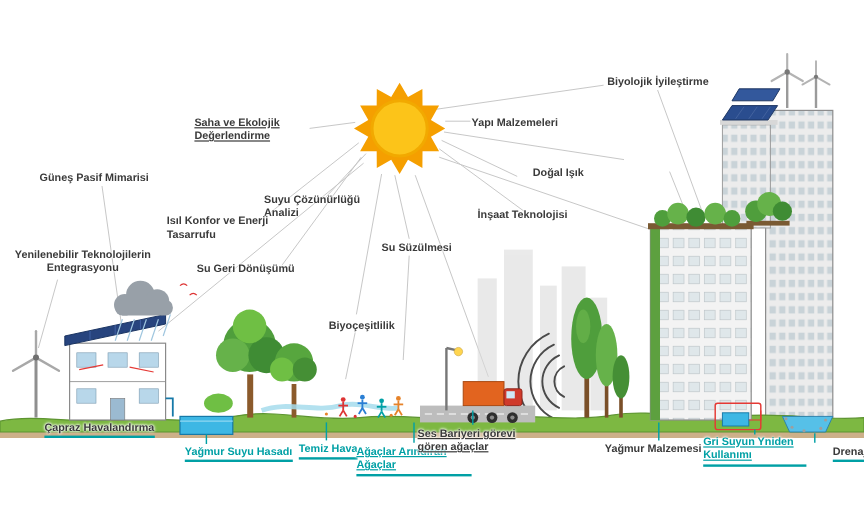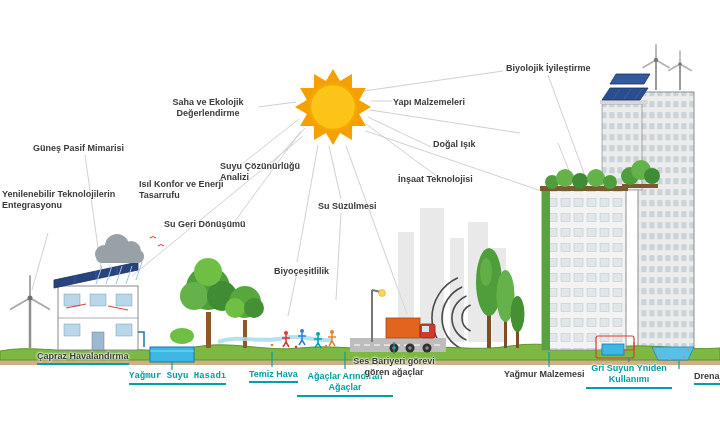--- a/index.html
+++ b/index.html
@@ -5,21 +5,21 @@
   html,body{margin:0;padding:0;background:#fff;font-family:"Liberation Sans",sans-serif;}
   .stage{position:relative;width:720px;height:427px;background:#fff;overflow:hidden;}
   .stage > svg{position:absolute;left:0;top:0;}
   .label{
     position:absolute;
     font-size:9px;font-weight:bold;
     color:var(--ink,#3a3a3a);
     line-height:1.25;
     text-shadow:0 0 2px #fff,0 0 2px #fff,0 0 3px #fff;
   }
-  .c{text-align:center;}
+  .c{text-decoration:underline;}
   .nw{white-space:nowrap;}
   .t{color:var(--teal,#00a0a5);}
   .ul{border-bottom:2px solid var(--teal,#00a0a5);padding-bottom:1px;}
   .wide{width:134px;}
 </style>
 </head>
 <body>
 
 <div class="stage">
 
@@ -288,31 +288,31 @@
     <line x1="549" y1="352" x2="549" y2="367"></line>
     <line x1="629" y1="358" x2="629" y2="362"></line>
     <line x1="679" y1="361" x2="679" y2="369"></line>
   </g>
 </svg>
 
 <div class="label nw" style="left:33px;top:143px;">Güneş Pasif Mimarisi</div>
 <div class="label c" style="left:162px;top:97px;width:92px;">Saha ve Ekolojik Değerlendirme</div>
 <div class="label nw" style="left:393px;top:97px;">Yapı Malzemeleri</div>
 <div class="label nw" style="left:506px;top:63px;">Biyolojik İyileştirme</div>
-<div class="label nw" style="left:433px;top:139px;">Doğal Işık</div>
+<div class="label nw" style="left:444px;top:139px;">Doğal Işık</div>
 <div class="label" style="left:220px;top:161px;width:98px;">Suyu Çözünürlüğü Analizi</div>
 <div class="label nw" style="left:398px;top:174px;">İnşaat Teknolojisi</div>
 <div class="label" style="left:139px;top:179px;width:88px;">Isıl Konfor ve Enerji Tasarrufu</div>
 <div class="label nw" style="left:318px;top:201px;">Su Süzülmesi</div>
 <div class="label nw" style="left:164px;top:219px;">Su Geri Dönüşümü</div>
-<div class="label wide" style="left:2px;top:189px;">Yenilenebilir Teknolojilerin Entegrasyonu</div>
+<div class="label wide" style="left:2px;top:207px;text-align:center;">Yenilenebilir Teknolojilerin Entegrasyonu</div>
 <div class="label nw" style="left:274px;top:266px;">Biyoçeşitlilik</div>
 
 <div class="label nw ul" style="left:37px;top:351px;">Çapraz Havalandırma</div>
-<div class="label nw ul t" style="left:129px;top:371px;font-family:Liberation Mono, monospace;">Yağmur Suyu Hasadı</div>
+<div class="label nw ul t" style="left:154px;top:371px;">Yağmur Suyu Hasadı</div>
 <div class="label nw ul t" style="left:249px;top:369px;">Temiz Hava</div>
 <div class="label c ul t" style="left:297px;top:371px;width:96px;">Ağaçlar Arındıran Ağaçlar</div>
 <div class="label c" style="left:348px;top:356px;width:92px;">Ses Bariyeri görevi gören ağaçlar</div>
 <div class="label nw" style="left:504px;top:369px;">Yağmur Malzemesi</div>
 <div class="label c ul t" style="left:586px;top:363px;width:86px;">Gri Suyun Yniden Kullanımı</div>
 <div class="label nw ul" style="left:646px;top:371px;margin-left:48px;">Drenaj Çukuru</div>
 
 </div>
 
 </body></html>

